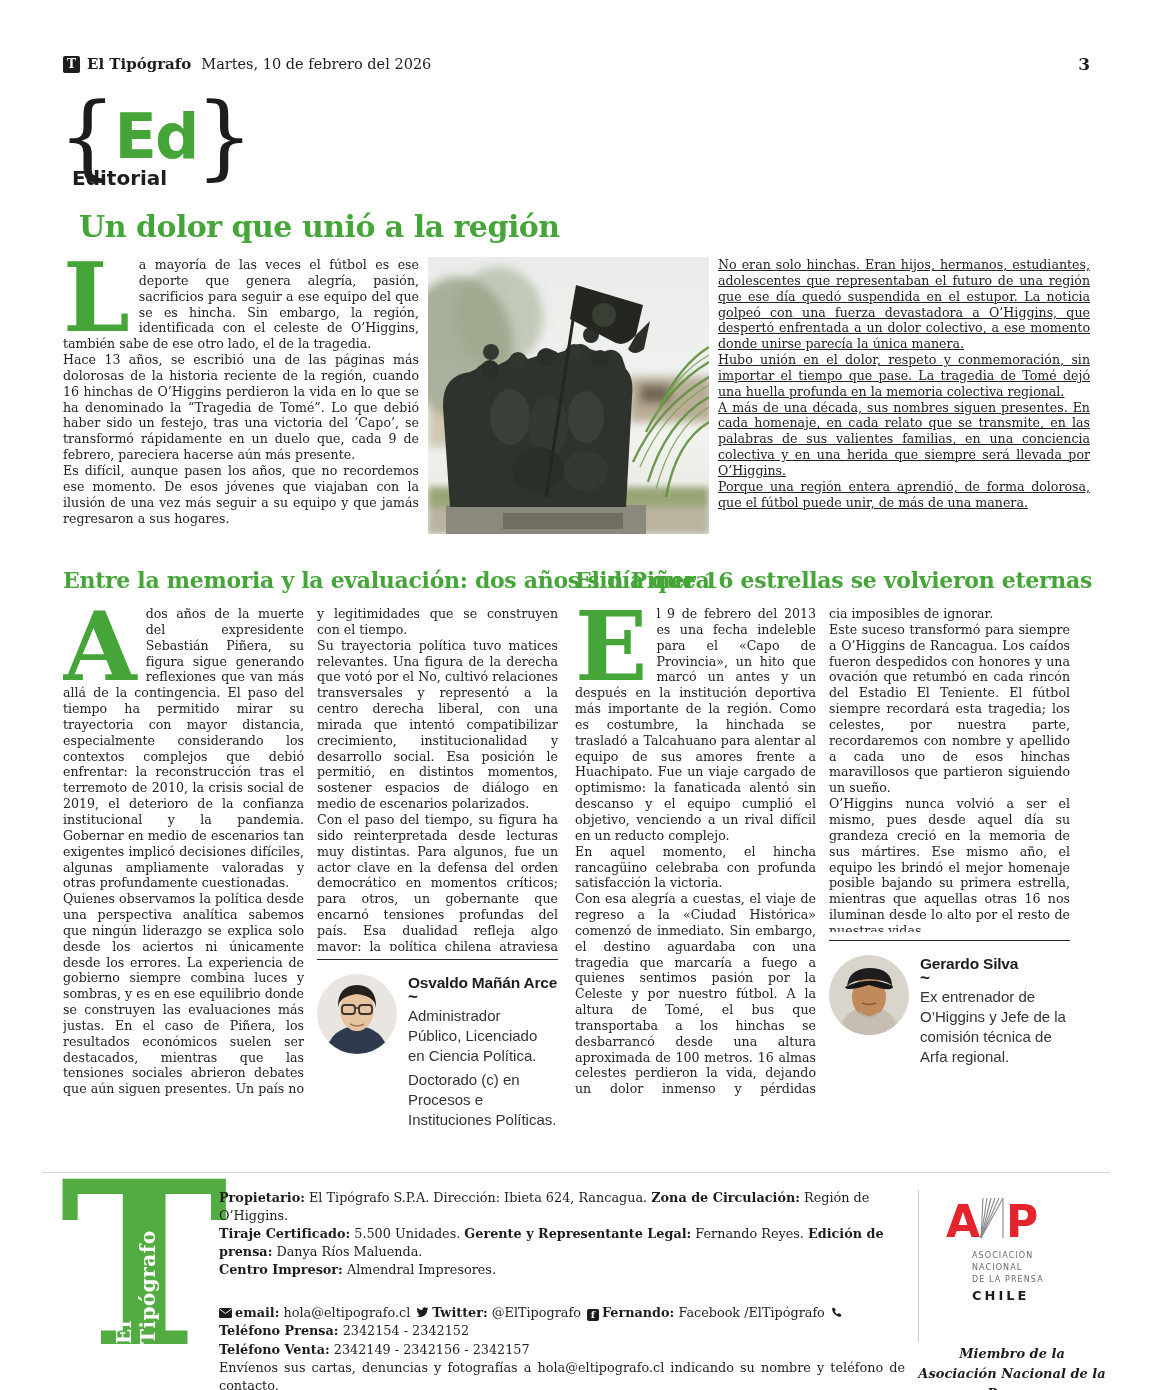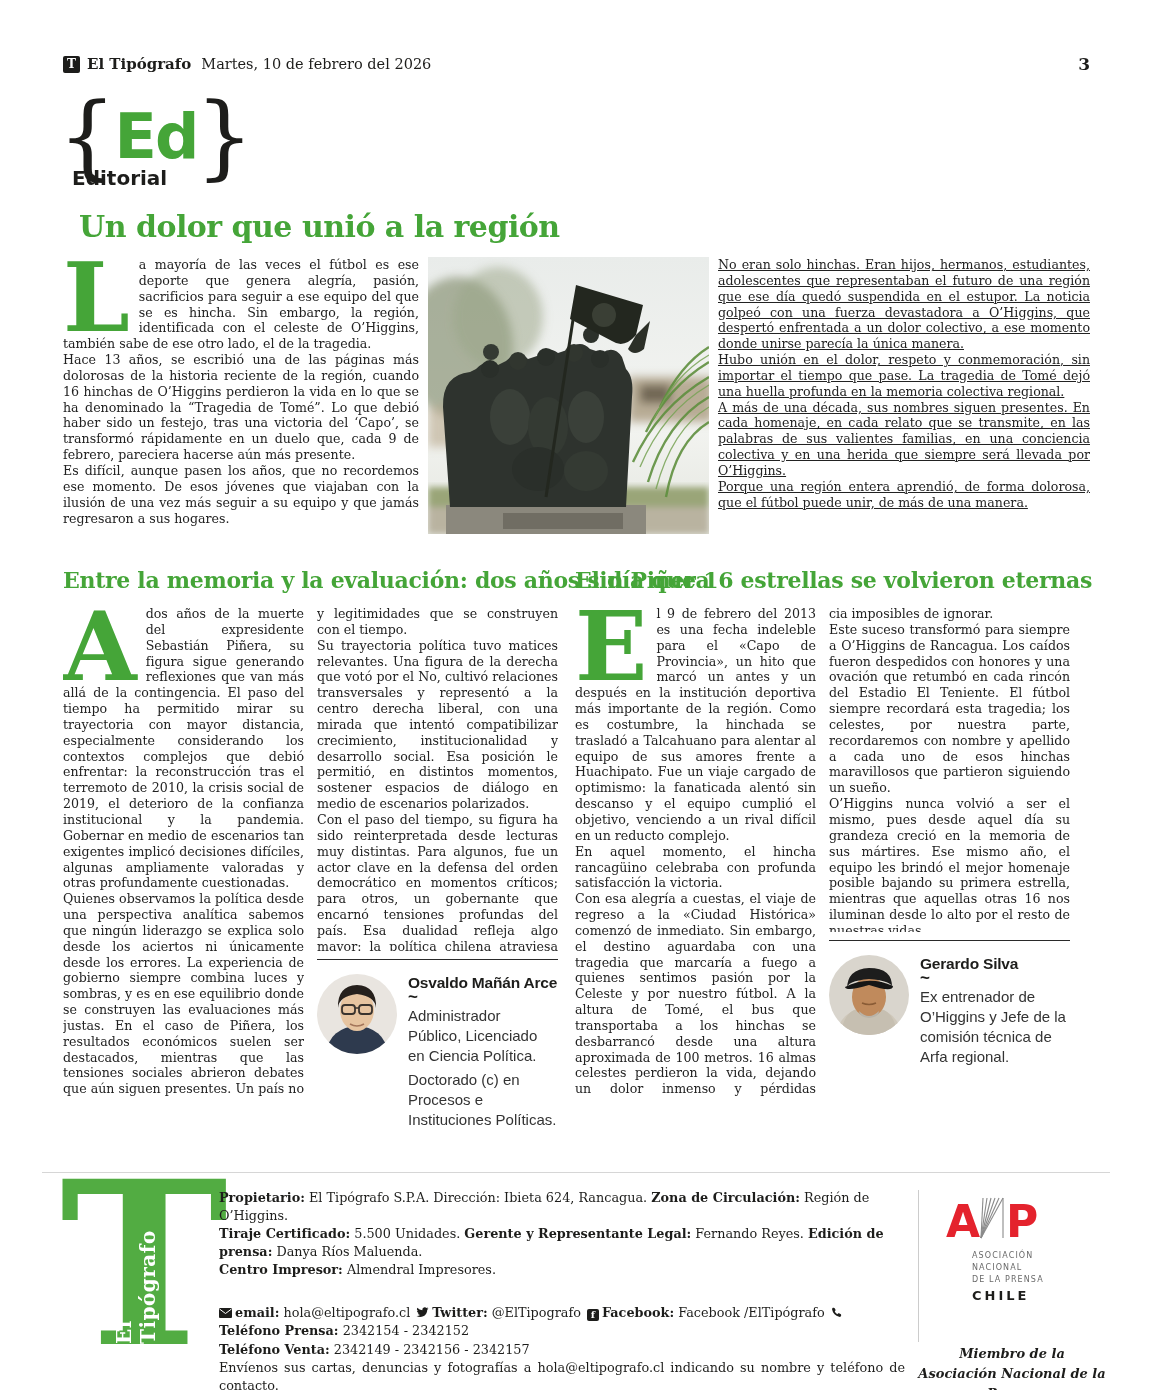--- a/index.html
+++ b/index.html
@@ -265,21 +265,21 @@
   <div class="ftxt">
     <p><span class="b">Propietario:</span> <span>El Tipógrafo  S.P.A. Dirección: Ibieta 624, Rancagua. </span> <span class="b">Zona de Circulación:</span> <span>Región de O’Higgins.</span></p>
     <p><span class="b">Tiraje Certificado:</span> <span>5.500 Unidades.</span> <span class="b">Gerente y Representante Legal:</span> <span>Fernando Reyes.</span> <span class="b">Edición de prensa:</span> <span>Danya Ríos Maluenda.</span></p>
     <p><span class="b">Centro Impresor:</span> <span>Almendral Impresores.</span></p>
     <div class="gap"></div>
     <p><span class="icn" style="margin-left:0;"><svg width="13" height="10" viewBox="0 0 13 10">
             <rect width="13" height="10" rx="1" fill="#1d1d1b"></rect>
             <path d="M0.5 1 L6.5 5.5 L12.5 1" stroke="#fff" stroke-width="1" fill="none"></path>
           </svg></span><span class="b">email:</span> <span>hola@eltipografo.cl</span><span class="icn"><svg width="13" height="11" viewBox="0 0 24 20">
             <path d="M23 2.4c-.8.4-1.7.6-2.6.8A4.5 4.5 0 0 0 22.4.7c-.9.5-1.9.9-2.9 1.1A4.5 4.5 0 0 0 11.7 5c0 .4 0 .7.1 1A12.8 12.8 0 0 1 2.5 1.3a4.5 4.5 0 0 0 1.4 6A4.4 4.4 0 0 1 1.8 6.8v.1c0 2.2 1.6 4 3.6 4.4-.4.1-.8.2-1.2.2l-.9-.1a4.5 4.5 0 0 0 4.2 3.1A9 9 0 0 1 .9 16.4 12.7 12.7 0 0 0 7.8 18.4c8.3 0 12.9-6.9 12.9-12.9v-.6c.9-.6 1.7-1.4 2.3-2.5z" fill="#1d1d1b"></path>
-          </svg></span><span class="b">Twitter:</span> <span>@ElTipografo</span><span class="fbsq"><span>f</span></span><span class="b">Facebook:</span> <span>Facebook /ElTipógrafo</span><span class="icn"><svg width="11" height="11" viewBox="0 0 18 18">
+          </svg></span><span class="b">Twitter:</span> <span>@ElTipografo</span><span class="fbsq"><span>f</span></span><span class="b">Fernando:</span> <span>Facebook /ElTipógrafo</span><span class="icn"><svg width="11" height="11" viewBox="0 0 18 18">
             <path d="M3.2 1.4c1.1-.6 2.5-.2 3.1 .9l.9 1.7c.5.9.3 2-.4 2.7l-.7.7c.9 1.9 2.4 3.4 4.3 4.3l.7-.7c.7-.7 1.8-.9 2.7-.4l1.7.9c1.1.6 1.5 2 .9 3.1-.6 1.1-1.9 1.8-3.1 1.5C7.2 14.9 3.1 10.8 1.9 4.7c-.3-1.2.2-2.7 1.3-3.3z" fill="#1d1d1b"></path>
           </svg></span><span class="b">Teléfono Prensa:</span> <span>2342154 - 2342152</span></p>
     <p><span class="b">Teléfono Venta:</span> <span>2342149 - 2342156 - 2342157</span></p>
     <p class="stretch">Envíenos sus cartas, denuncias y fotografías a hola@eltipografo.cl indicando su nombre y teléfono de contacto.</p>
     <p>El Tipógrafo se reserva el derecho de revisar el material y seleccionar aquel que será publicado total o parcialmente.</p>
   </div>
 
   <div class="fdiv"></div>
 
   <div class="anp">

